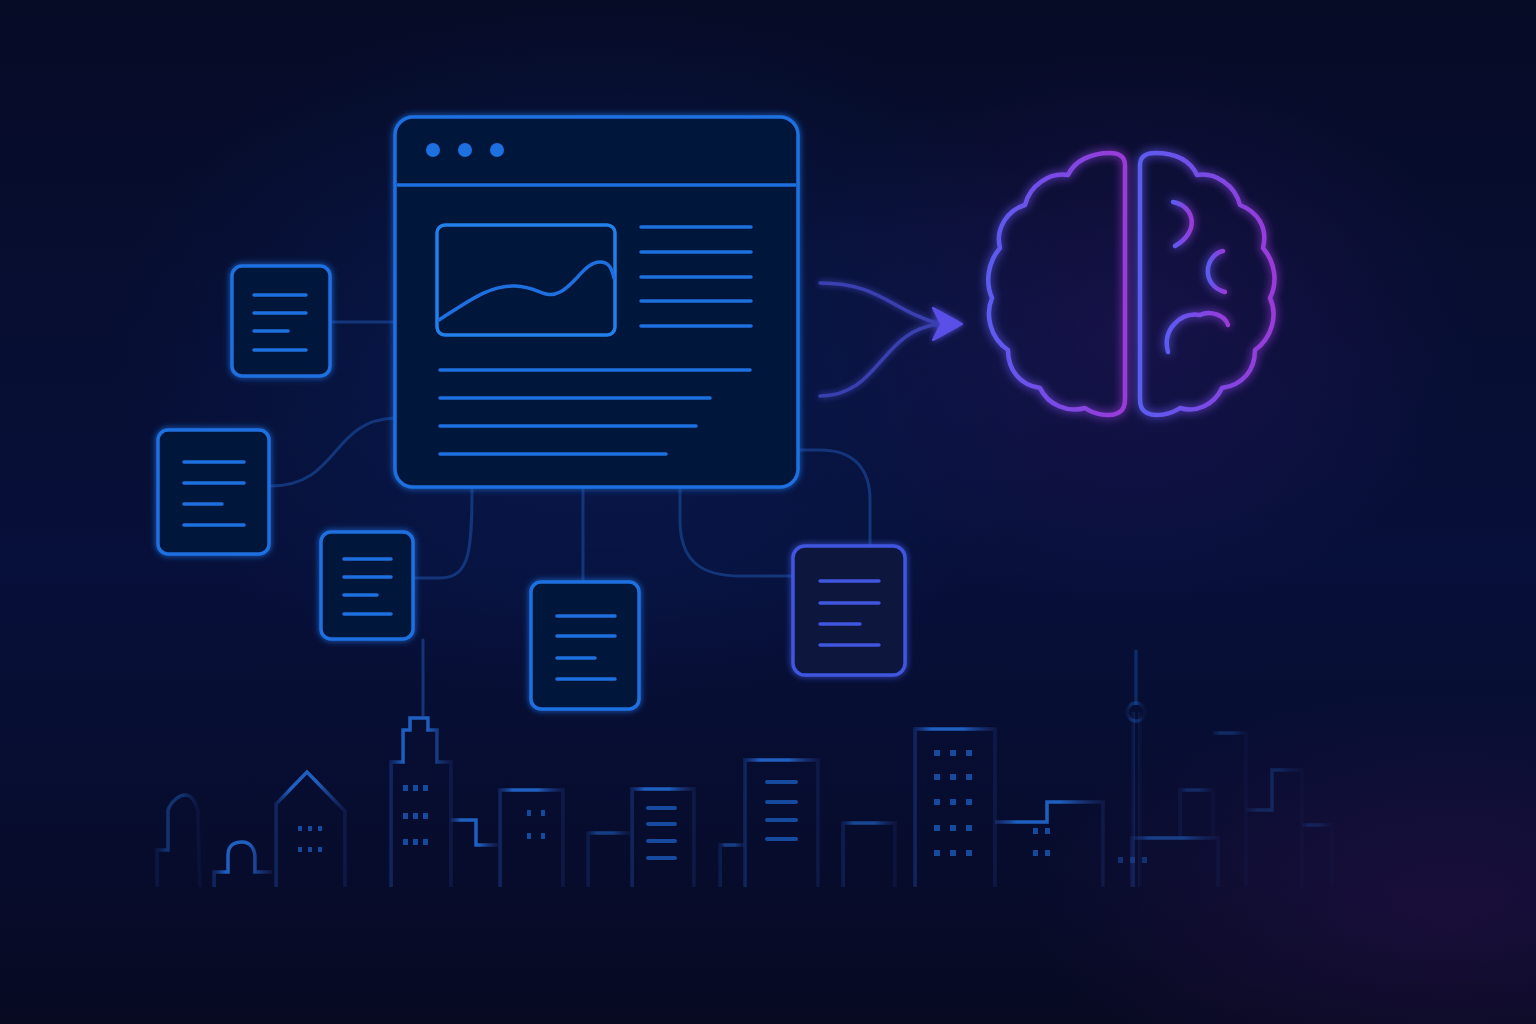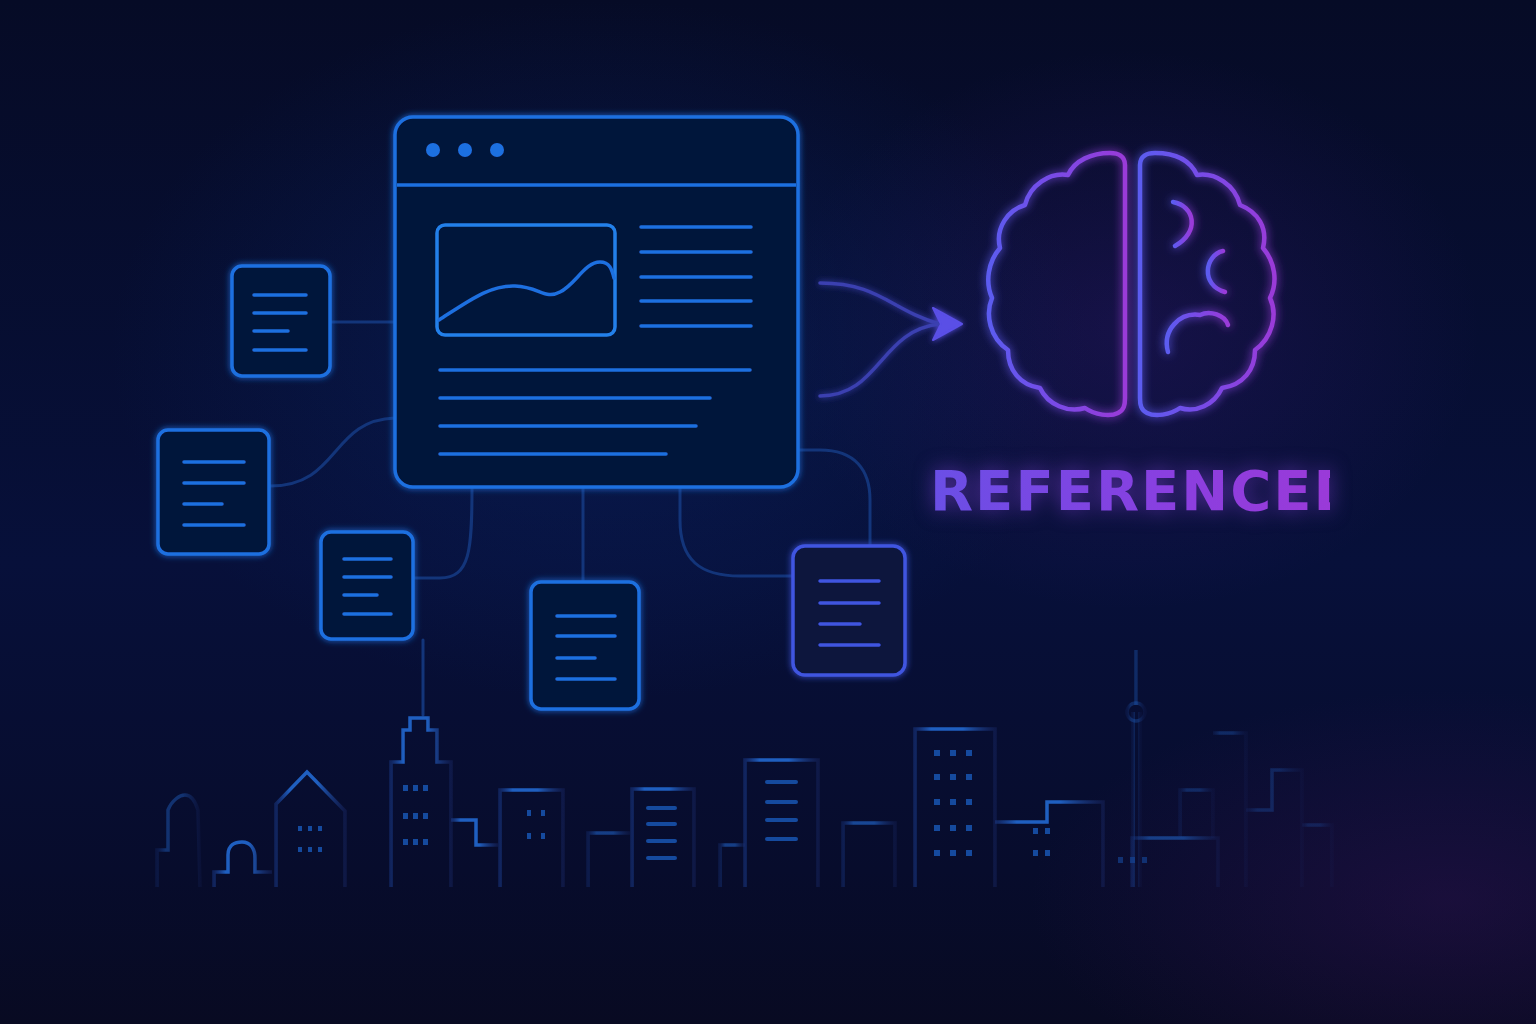--- a/index.html
+++ b/index.html
@@ -236,16 +236,15 @@
     <line x1="767" y1="782" x2="796" y2="782"></line>
     <line x1="767" y1="802" x2="796" y2="802"></line>
     <line x1="767" y1="820" x2="796" y2="820"></line>
     <line x1="767" y1="839" x2="796" y2="839"></line>
   </g>
 
   <line x1="80" y1="889" x2="1420" y2="889" stroke="url(#baseFade)" stroke-width="4"></line>
 </svg>
 
 <div class="headline">
-  <span>REFERENCED</span>
 </div>
 
 </div>
 
 </body></html>

